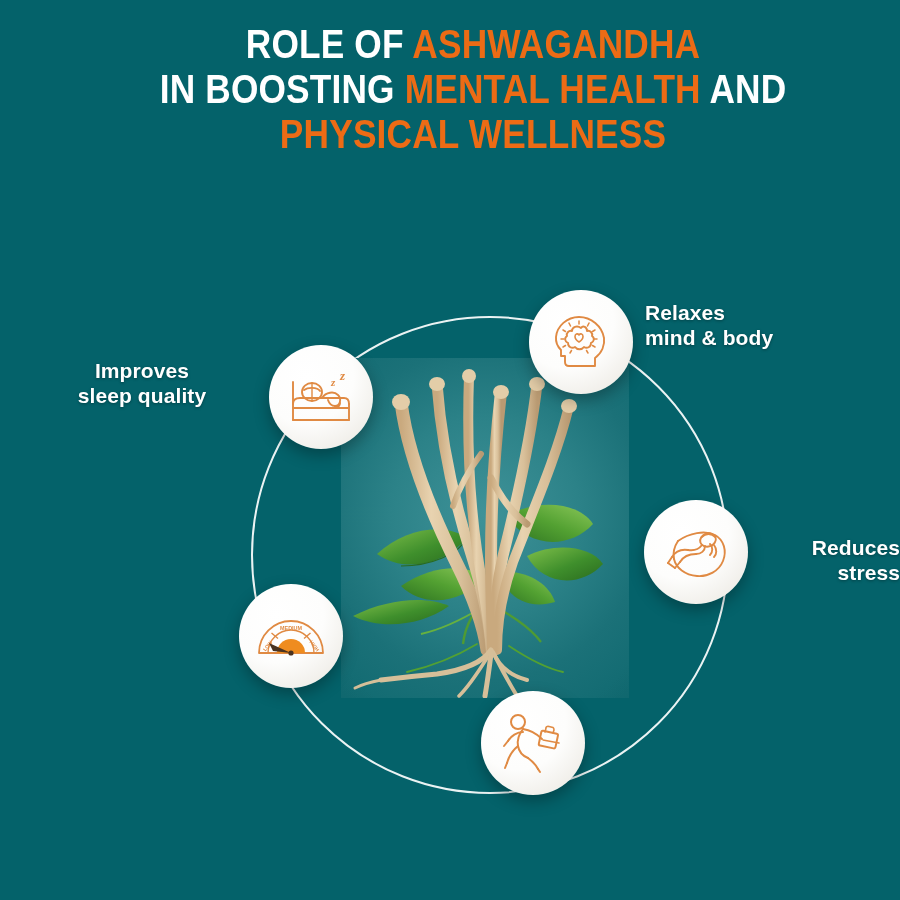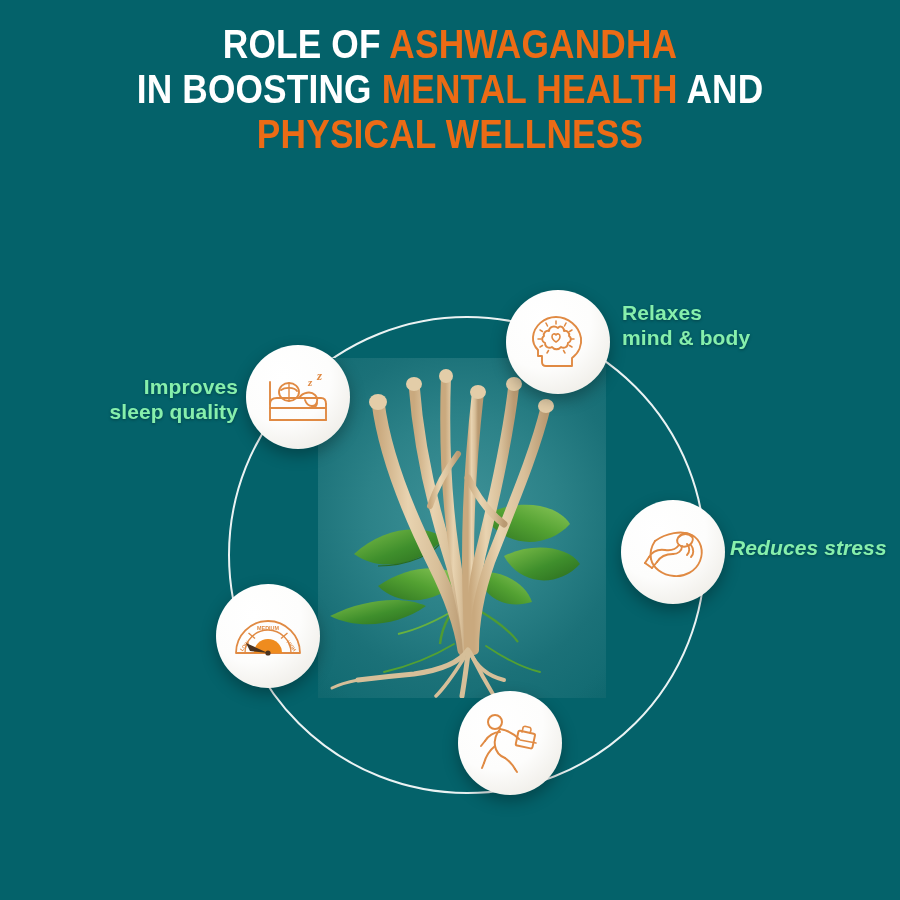--- a/index.html
+++ b/index.html
@@ -2,21 +2,21 @@
 <html><head>
 <meta charset="utf-8">
 <style>
   html,body{margin:0;padding:0;}
   body{
     width:900px;height:900px;overflow:hidden;
     background:#04626a;
     font-family:"Liberation Sans", sans-serif;
     position:relative;
   }
-  .stage{position:absolute;inset:0;}
+  .stage{position:absolute;inset:0;margin-left:23px;}
 
   
   .title{
     position:absolute;left:0;top:22px;width:900px;
     text-align:center;
     font-weight:bold;
     font-size:41px;
     line-height:45px;
     letter-spacing:.2px;
     color:#ffffff;
@@ -62,29 +62,29 @@
   .bubble svg{display:block;}
 
   .b-relax{left:506px;top:290px;}
   .b-sleep{left:246px;top:345px;}
   .b-cortisol{left:216px;top:584px;}
   .b-stress{left:621px;top:500px;}
   .b-energy{left:458px;top:691px;}
 
   
   .label{
-    position:absolute;color:#86efac;font-weight:bold;
+    position:absolute;color:#ffffff;font-weight:bold;
     font-size:21px;line-height:25px;letter-spacing:.1px;
     text-shadow:0 1px 3px rgba(0,0,0,.35);
     white-space:pre-line;
   }
   .l-relax{left:622px;top:300px;text-align:left;}
-  .l-sleep{left:0px;top:374px;width:238px;text-align:right;}
+  .l-sleep{left:0px;top:358px;width:238px;text-align:center;}
   .l-cortisol{left:0px;top:605px;width:200px;text-align:right;}
-  .l-stress{left:730px;top:535px;text-align:center;font-style:italic;}
+  .l-stress{left:730px;top:535px;text-align:right;}
   .l-energy{left:566px;top:731px;text-align:left;}
 </style>
 </head>
 <body>
 
 <div class="stage">
 
   <div class="title">
     <span class="ln"><span>ROLE OF </span><span class="or">ASHWAGANDHA</span></span>
     <span class="ln"><span>IN BOOSTING </span><span class="or">MENTAL HEALTH</span><span> AND</span></span>

